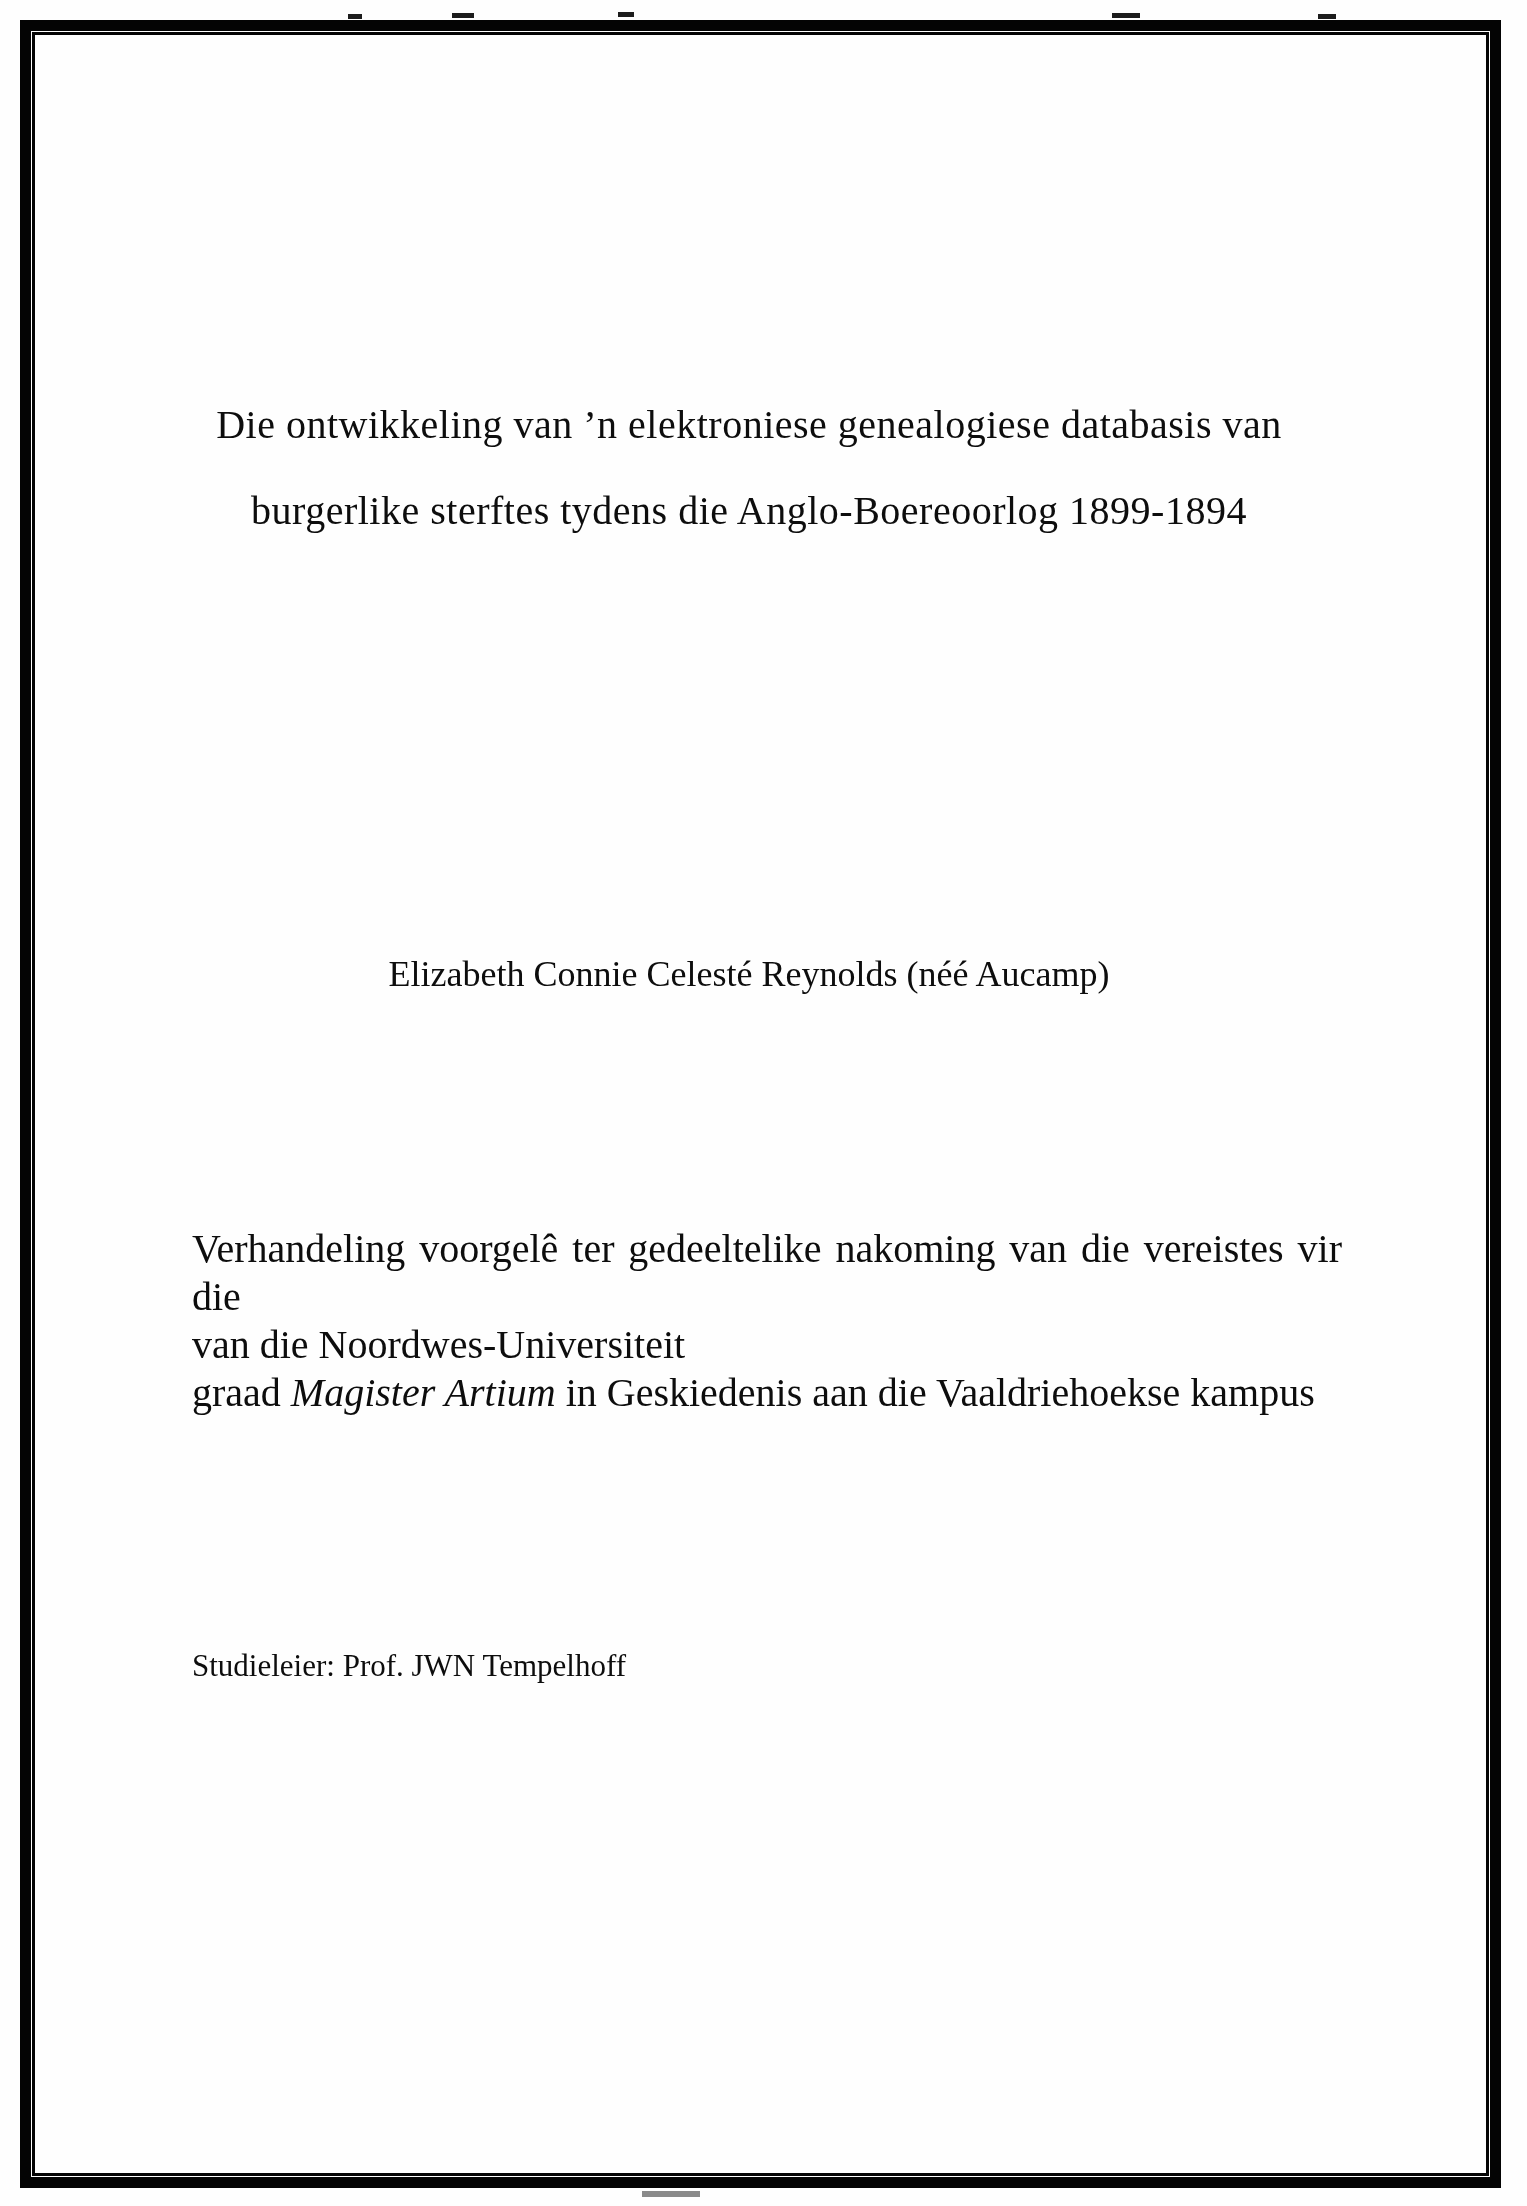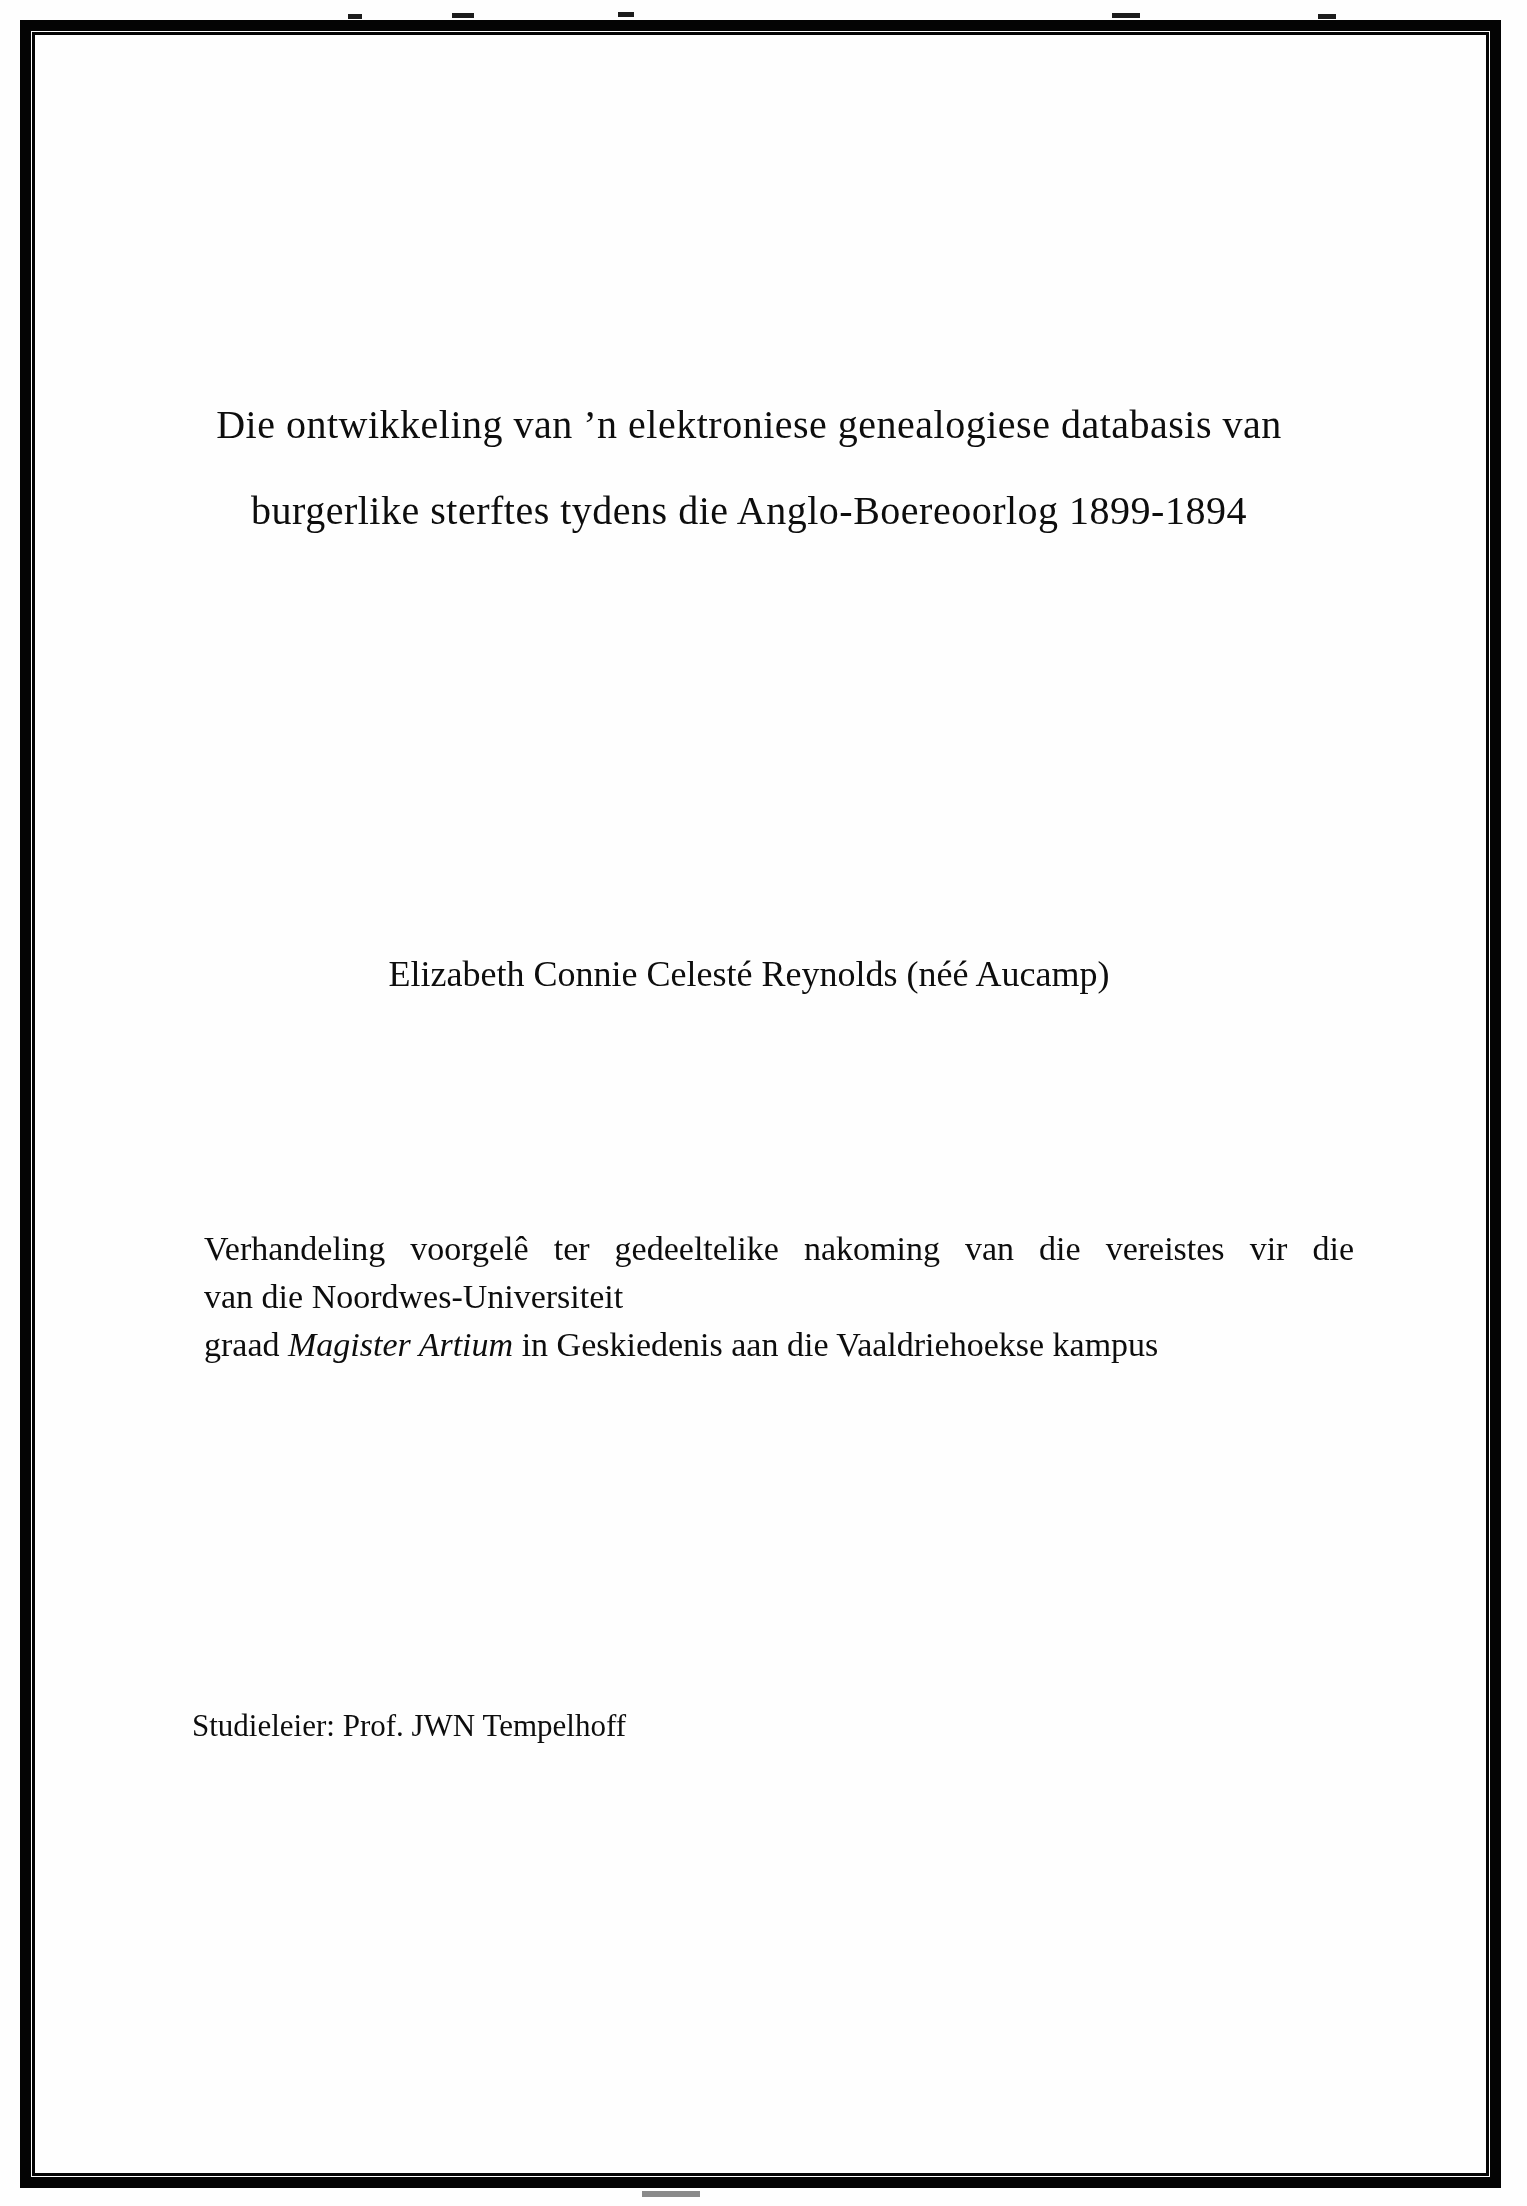--- a/index.html
+++ b/index.html
@@ -47,34 +47,34 @@
   .byline-block {
     top: 812px;
     font-size: 34px;
   }
   .author-block {
     top: 953px;
     font-size: 36px;
   }
   .statement-block {
     position: absolute;
-    left: 204px; top: 1225px;
+    left: 192px; top: 1225px;
     width: 1150px;
-    font-size: 34px;
+    font-size: 40px;
     line-height: 48px;
     text-align: left;
   }
   .line-justified {
     text-align: justify;
     text-align-last: justify;
   }
   .it { font-style: italic; }
   .supervisor-block {
     position: absolute;
-    left: 192px; top: 1702px;
+    left: 192px; top: 1642px;
     font-size: 31px;
     line-height: 47px;
   }
   .logo {
     position: absolute;
     left: 464px; top: 1798px;
     width: 650px; height: 145px;
   }
   .logo-mark { position: absolute; left: 0; top: 4px; }
   .logo-text {

